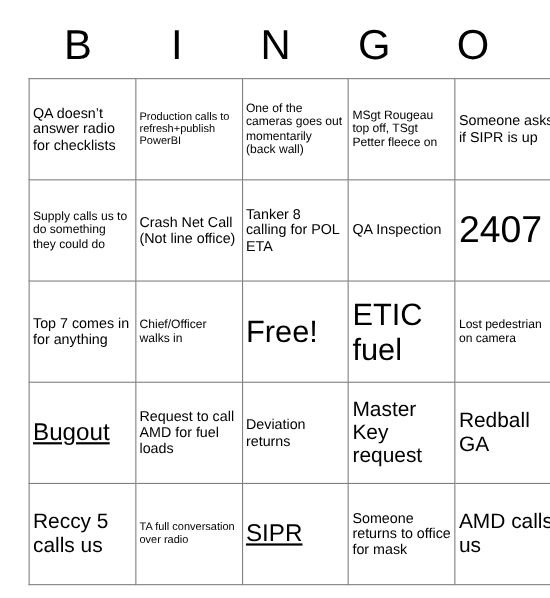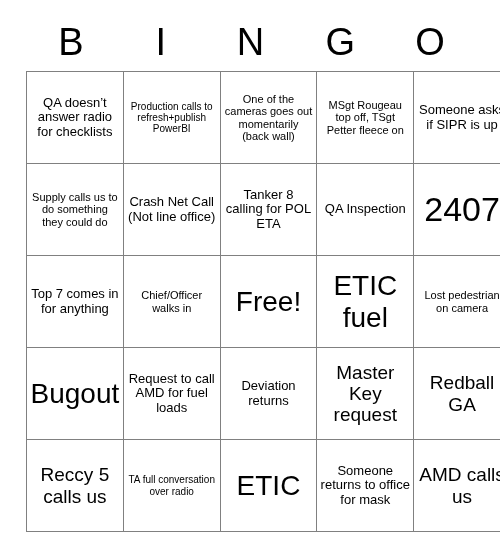--- a/index.html
+++ b/index.html
@@ -43,34 +43,34 @@
   #bingo-grid {
     width: 449px;
     border-collapse: collapse;
     table-layout: fixed;
   }
   #bingo-grid td {
     width: 89.8px;
     height: 89px;
     border: 1px solid #808080;
     padding: 1px 3px;
-    text-align: center;
+    text-align: left;
     vertical-align: middle;
     color: #000000;
     line-height: 1.12;
     word-wrap: break-word;
     overflow: hidden;
   }
 
   
   .fs-xs   { font-size: 10px; margin-left: 24px; }
   .fs-sm   { font-size: 11px; }
   .fs-md   { font-size: 13px; }
   .fs-xl   { font-size: 19px; }
-  .fs-xxl  { font-size: 28px; }
+  .fs-xxl  { font-size: 22px; text-decoration: underline; }
   .fs-huge { font-size: 28px; }
   .fs-mega { font-size: 34px; }
 </style>
 </head>
 <body>
 
 <div id="bingo-card">
 
   <div id="bingo-header">
     <div class="header-letter">B</div>
@@ -106,20 +106,20 @@
       <tr>
         <td class="fs-xxl">Bugout</td>
         <td class="fs-md">Request to call AMD for fuel loads</td>
         <td class="fs-md">Deviation returns</td>
         <td class="fs-xl">Master Key request</td>
         <td class="fs-xl">Redball GA</td>
       </tr>
       <tr>
         <td class="fs-xl">Reccy 5 calls us</td>
         <td class="fs-xs">TA full conversation over radio</td>
-        <td class="fs-xxl">ETIC</td>
+        <td class="fs-xxl">SIPR</td>
         <td class="fs-md">Someone returns to office for mask</td>
         <td class="fs-xl">AMD calls us</td>
       </tr>
     </tbody>
   </table>
 
 </div>
 
 </body></html>

